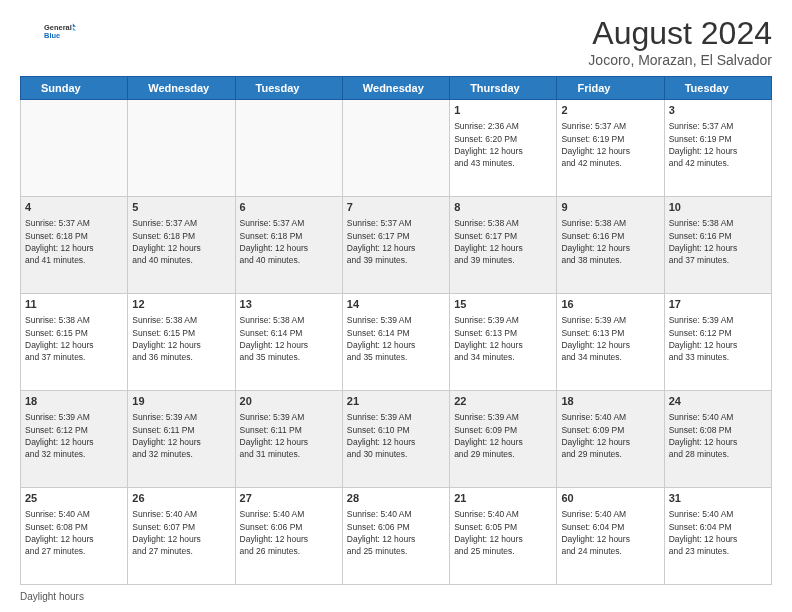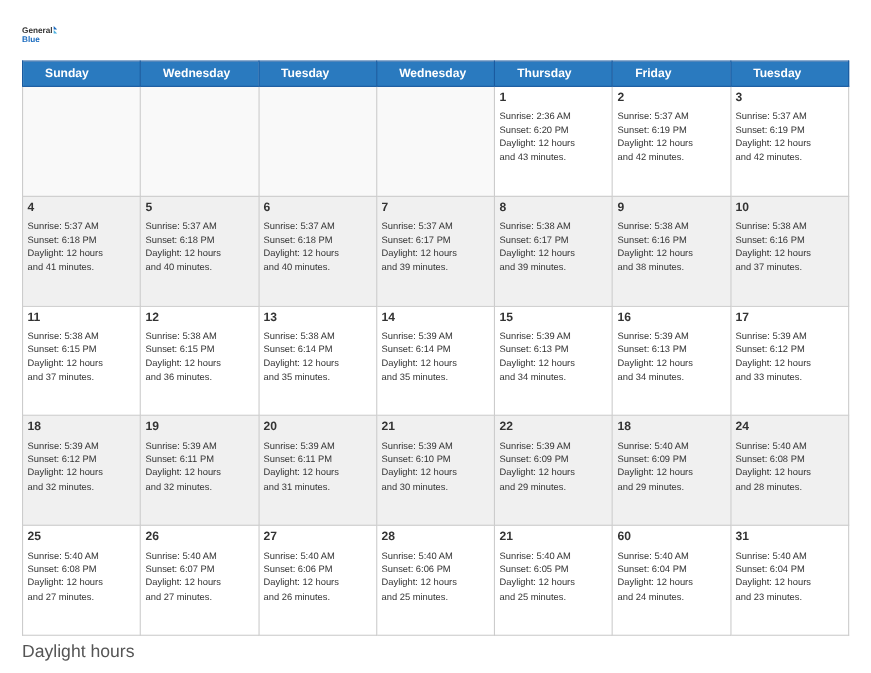--- a/index.html
+++ b/index.html
@@ -15,20 +15,21 @@
       height: 612px;
       padding: 15px 20px 10px 20px;
       display: flex;
       flex-direction: column;
     }
     .header {
       display: flex;
       justify-content: space-between;
       align-items: flex-start;
       margin-bottom: 8px;
+      margin-left: 24px;
     }
     .logo {
       display: flex;
       align-items: center;
       gap: 4px;
     }
     .title-block {
       text-align: right;
     }
     .main-title {
@@ -79,41 +80,45 @@
       display: block;
       margin-bottom: 2px;
     }
     .day-info {
       font-size: 8.5px;
       color: #333;
       line-height: 1.45;
     }
     .footer {
       margin-top: 6px;
-      font-size: 16px;
+      font-size: 10px;
       color: #555;
       text-align: left;
     }
     table.calendar {
       border-collapse: collapse;
     }
   </style>
 </head>
 <body>
 
 <div class="page">
   <div class="header">
     <div class="logo">
     <svg width="32" height="32" viewBox="0 0 60 36">
       <text x="0" y="16" font-size="14" font-weight="bold" fill="#333" font-family="Arial">General</text>
       <text x="0" y="31" font-size="14" font-weight="bold" fill="#1a6bbf" font-family="Arial">Blue</text>
       <polygon points="54,4 60,10 54,10" fill="#1a6bbf"></polygon>
       <polygon points="54,11 60,17 54,17" fill="#4ab0e0"></polygon>
     </svg>
   </div>
+    <div class="title-block">
+      <div class="main-title">August 2024</div>
+      <div class="subtitle">Jocoro, Morazan, El Salvador</div>
+    </div>
   </div>
 
   <table class="calendar">
     <thead>
       <tr>
         <th>Sunday</th>
         <th>Wednesday</th>
         <th>Tuesday</th>
         <th>Wednesday</th>
         <th>Thursday</th>

